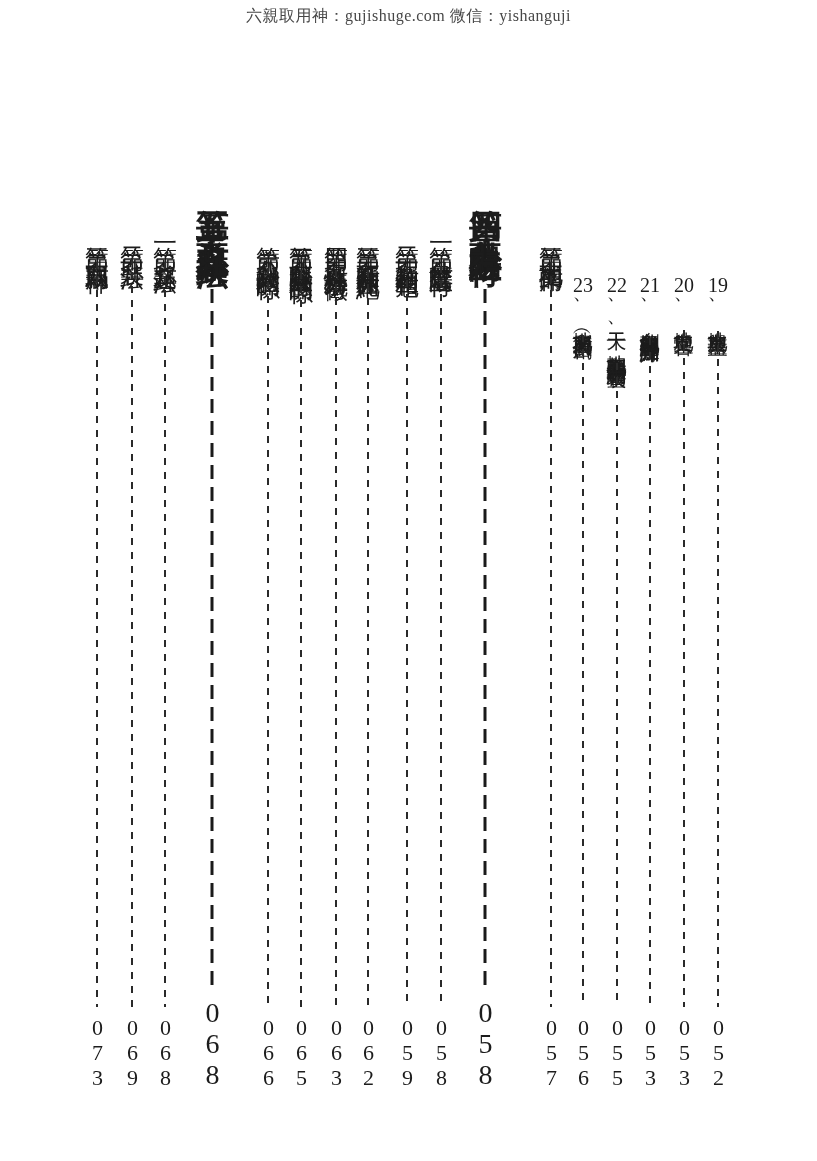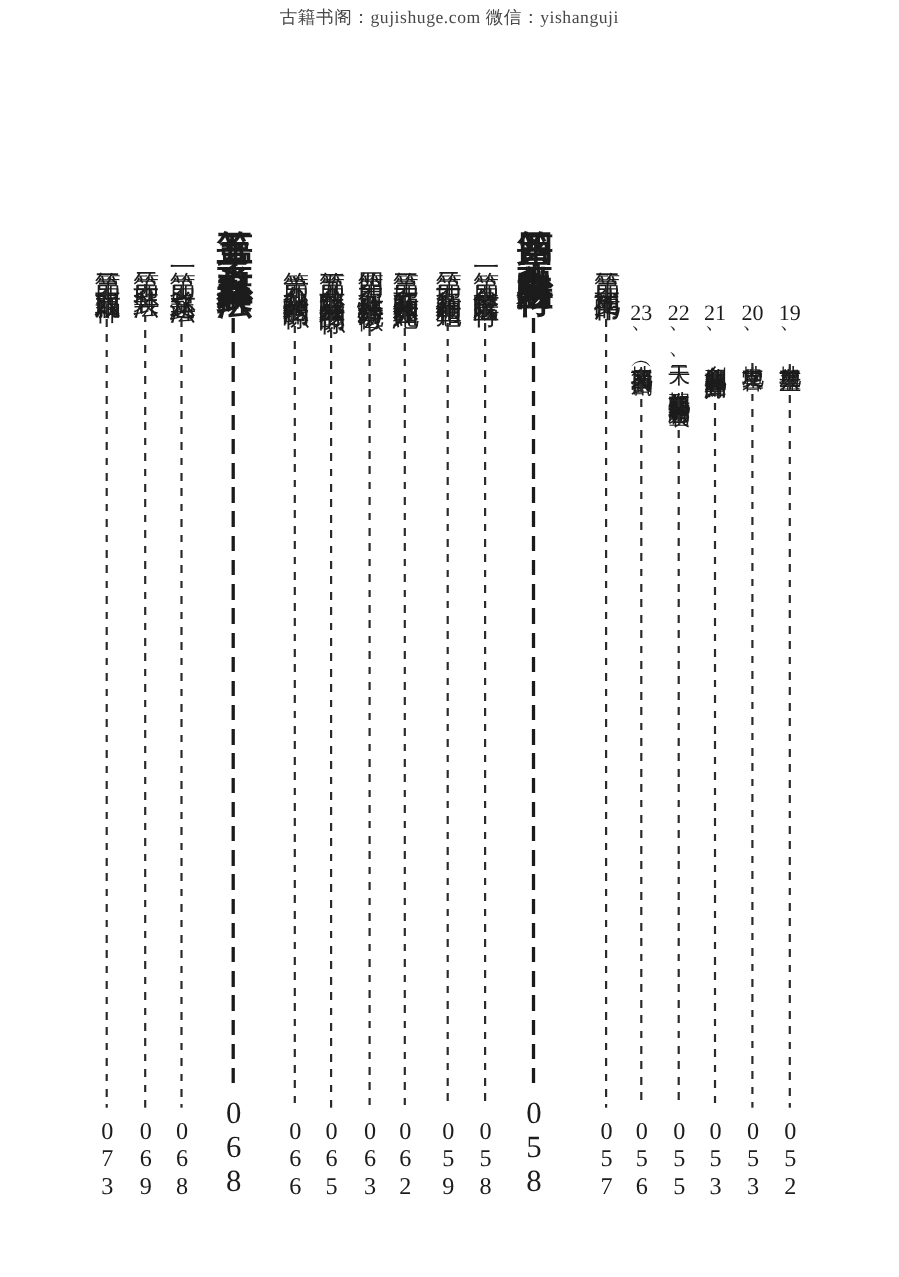--- a/index.html
+++ b/index.html
@@ -73,21 +73,21 @@
     color: #1c1c1c;
     flex: 0 0 auto;
   }
   .chapter .num { font-size: 28px; }
 </style>
 </head>
 <body>
 
 <div class="page">
 
-  <div class="watermark">古籍书阁：gujishuge.com 微信：yishanguji</div>
+  <div class="watermark">六親取用神：gujishuge.com 微信：yishanguji</div>
 
   <div class="col item" style="left:718px">
     <div class="vtext"><span class="tcy">19</span><span>、</span><span>地支與華蓋星</span></div>
     <div class="leader"></div>
     <div class="num">052</div>
   </div>
 
   <div class="col item" style="left:684px">
     <div class="vtext"><span class="tcy">20</span><span>、</span><span>地支與官星</span></div>
     <div class="leader"></div>

